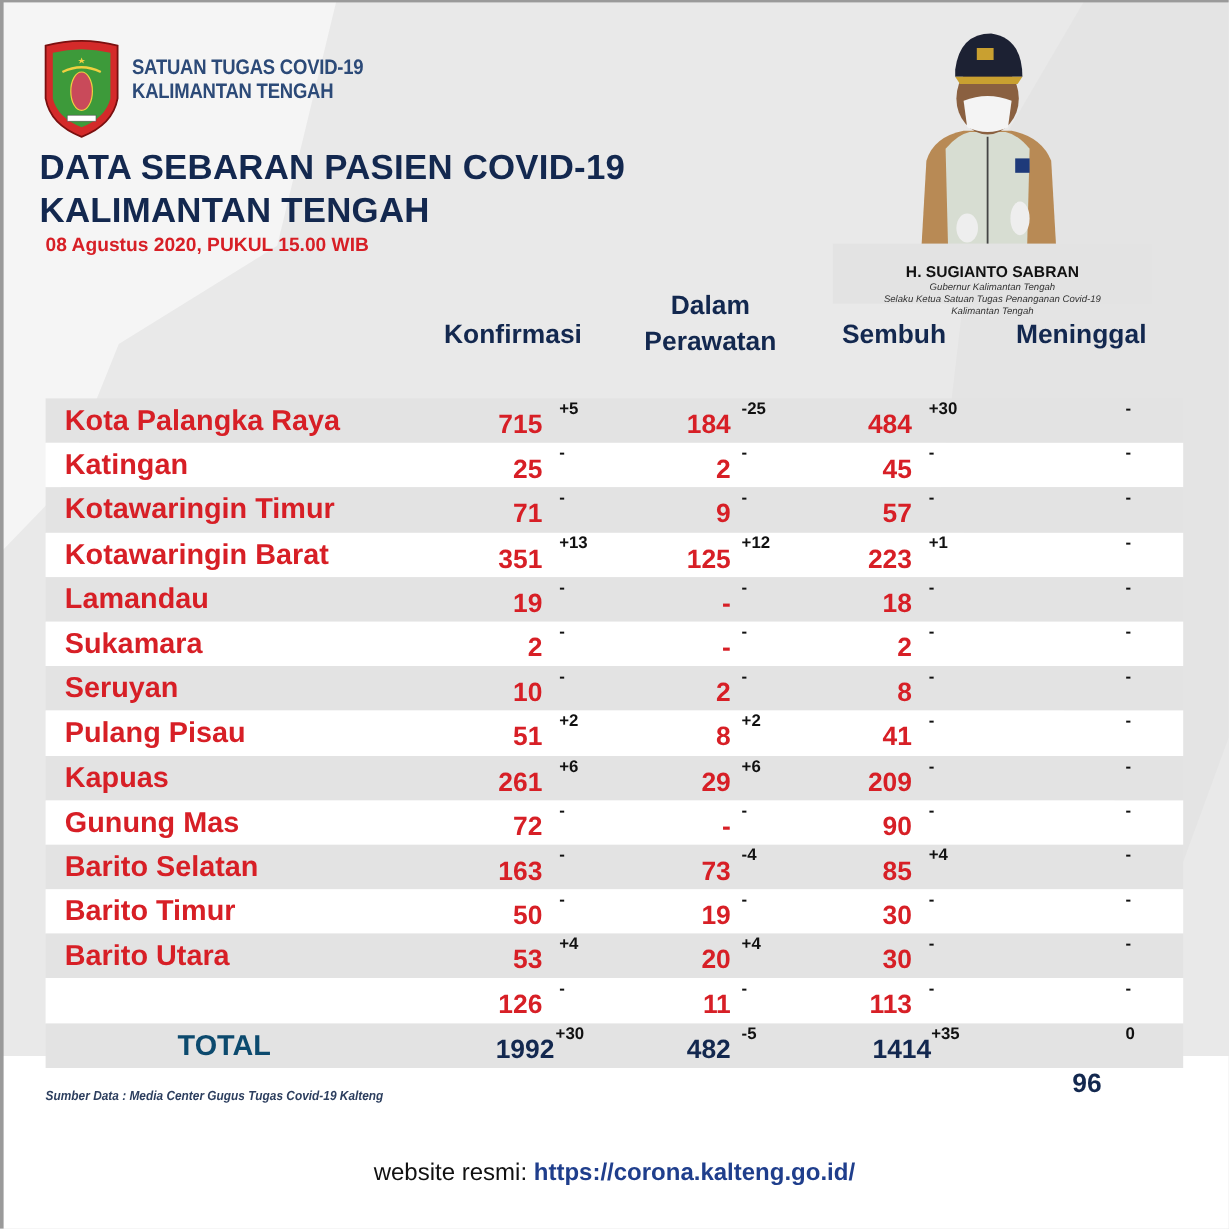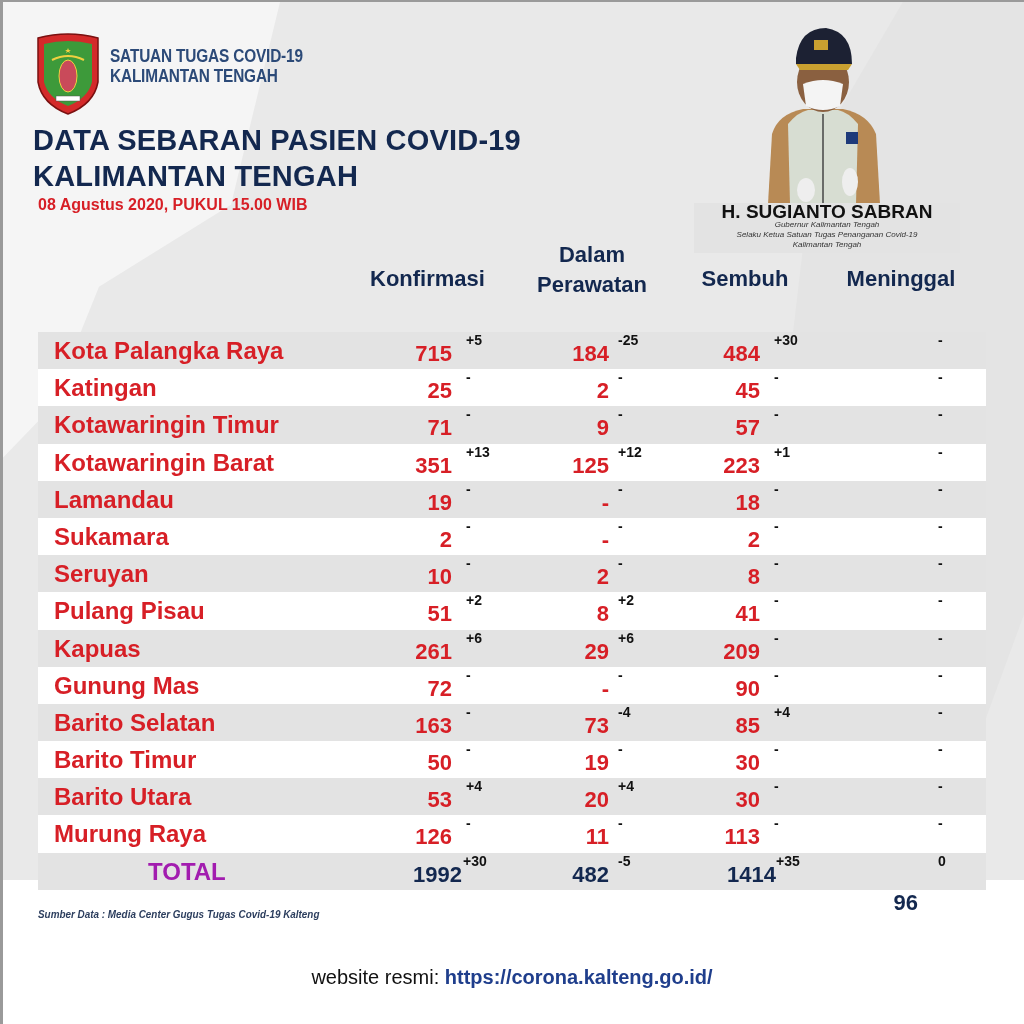--- a/index.html
+++ b/index.html
@@ -27,40 +27,40 @@
   .org { position: absolute; left: 110px; top: 46px; color: #2c4a78; font-weight: bold;
          font-size: 17.5px; line-height: 20px; letter-spacing: -0.2px; transform: scaleX(0.88); transform-origin: left; }
   .title { position: absolute; left: 33px; top: 122px; color: #13284f; font-weight: bold;
            font-size: 29px; line-height: 36px; letter-spacing: 0.2px; }
   .date { position: absolute; left: 38px; top: 196px; color: #d71f26; font-weight: bold; font-size: 16px; }
 
   
   .gov-photo { position: absolute; left: 748px; top: 14px; width: 150px; height: 190px; }
   .gov-caption { position: absolute; left: 694px; top: 203px; width: 266px; height: 50px;
                  background: #e3e3e3; text-align: center; }
-  .gov-name { font-weight: bold; font-size: 19px; color: #111; line-height: 16px; margin-top: 1px; }
+  .gov-name { font-weight: bold; font-size: 13px; color: #111; line-height: 16px; margin-top: 16px; }
   .gov-line { font-style: italic; font-size: 8px; color: #333; line-height: 10px; }
 
   
   .col-head { position: absolute; color: #13284f; font-weight: bold; font-size: 22px;
               text-align: center; line-height: 30px; }
   .ch-konf { left: 350px; top: 264px; width: 155px; }
   .ch-dalam { left: 512px; top: 240px; width: 160px; }
   .ch-semb { left: 680px; top: 264px; width: 130px; }
   .ch-men { left: 826px; top: 264px; width: 150px; }
 
   
   .table { position: absolute; left: 38px; top: 332px; width: 948px; }
   .row { position: relative; height: 37.2px; }
   .row.shade { background: #e3e3e3; }
   .row.plain { background: #ffffff; }
   .row.total { background: #e3e3e3; }
   .cell-name { position: absolute; left: 16px; top: 2px; color: #d71f26; font-weight: bold;
                font-size: 24px; line-height: 34px; white-space: nowrap; }
-  .row.total .cell-name { left: 110px; color: #a21caf; }
+  .row.total .cell-name { left: 110px; color: #0c4a6e; }
   .val { position: absolute; top: 5px; width: 80px; text-align: right; color: #d71f26;
          font-weight: bold; font-size: 22px; line-height: 34px; }
   .row.total .val { color: #13284f; }
   .delta { position: absolute; top: 0; color: #111; font-weight: bold; font-size: 14px; line-height: 16px; }
   .v1 { left: 334px; } .d1 { left: 428px; }
   .v2 { left: 491px; } .d2 { left: 580px; }
   .v3 { left: 642px; } .d3 { left: 736px; }
   .v4 { left: 800px; margin-top: 28px; } .d4 { left: 900px; }
   .row.total .v1 { left: 344px; } .row.total .d1 { left: 425px; }
   .row.total .v3 { left: 658px; } .row.total .d3 { left: 738px; }
@@ -264,21 +264,20 @@
     <span class="val v1">53</span>
     <span class="delta d1">+4</span>
     <span class="val v2">20</span>
     <span class="delta d2">+4</span>
     <span class="val v3">30</span>
     <span class="delta d3">-</span>
     <span class="val v4">3</span>
     <span class="delta d4">-</span>
   </div>
   <div class="row plain">
-    <span class="cell-name">Murung Raya</span>
     <span class="val v1">126</span>
     <span class="delta d1">-</span>
     <span class="val v2">11</span>
     <span class="delta d2">-</span>
     <span class="val v3">113</span>
     <span class="delta d3">-</span>
     <span class="val v4">2</span>
     <span class="delta d4">-</span>
   </div>
   <div class="row total">

